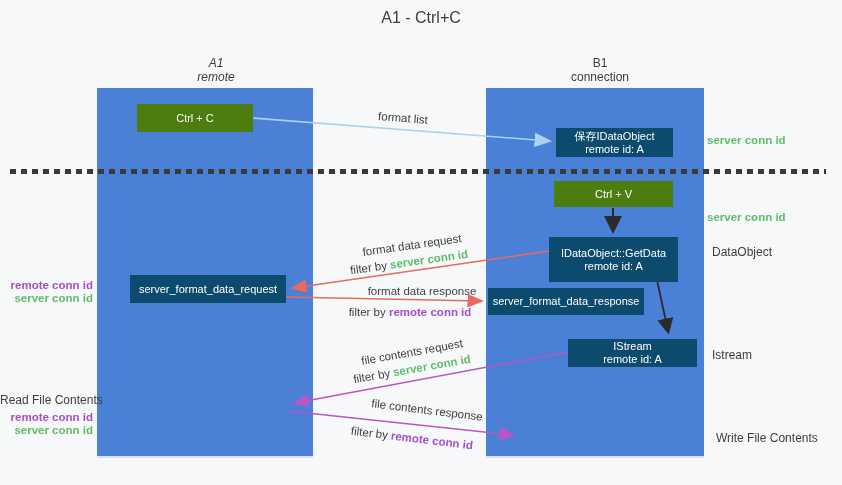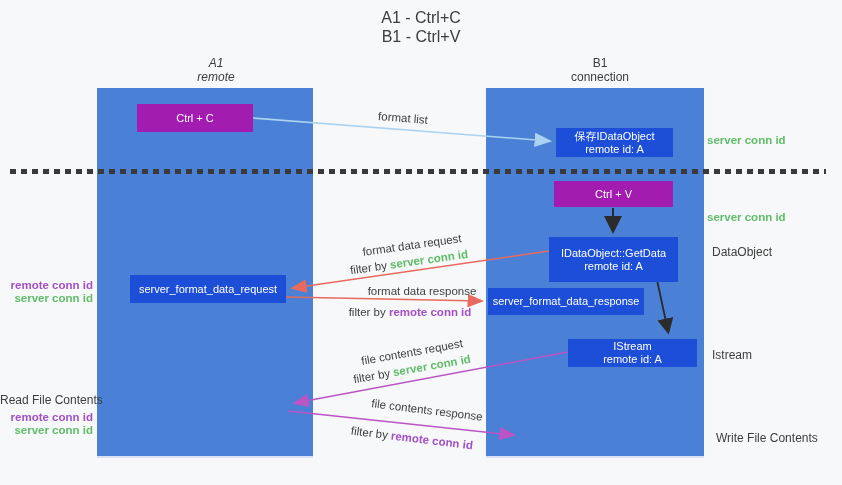--- a/index.html
+++ b/index.html
@@ -37,22 +37,22 @@
     z-index:4;
   }
 
   svg.arrows { position:absolute; inset:0; z-index:2; pointer-events:none; }
 
   .node {
     position:absolute; z-index:3;
     display:flex; flex-direction:column; align-items:center; justify-content:center;
     color:#ffffff; font-size:11px; line-height:13px; text-align:center;
   }
-  .node.green  { background:#a21caf; }
-  .node.orange { background:#1d4ed8; }
+  .node.green  { background:#4d7c0f; }
+  .node.orange { background:#0c4a6e; }
 
   .side-label {
     position:absolute; z-index:3; font-size:11.5px; line-height:13px; white-space:nowrap;
   }
   .side-label.dark { color:#3d3d3d; font-size:12px; }
   .conn-green  { color:#5fbd68; font-weight:bold; }
   .conn-purple { color:#a44fc9; font-weight:bold; }
   .stack-right { text-align:right; width:93px; left:0; }
 
   .arrow-label {
@@ -60,21 +60,20 @@
     white-space:nowrap; transform:translate(-50%,-50%);
   }
 </style>
 </head>
 <body>
 
 <div id="canvas">
 
   <div class="title">
     <div>A1 - Ctrl+C</div>
-    <div>B1 - Ctrl+V</div>
   </div>
 
   <div class="lane-header left">
     <div>A1</div>
     <div>remote</div>
   </div>
   <div class="lane-header right">
     <div>B1</div>
     <div>connection</div>
   </div>

